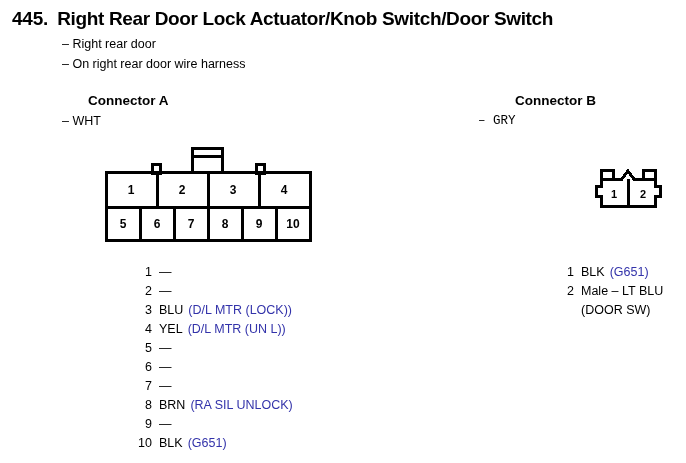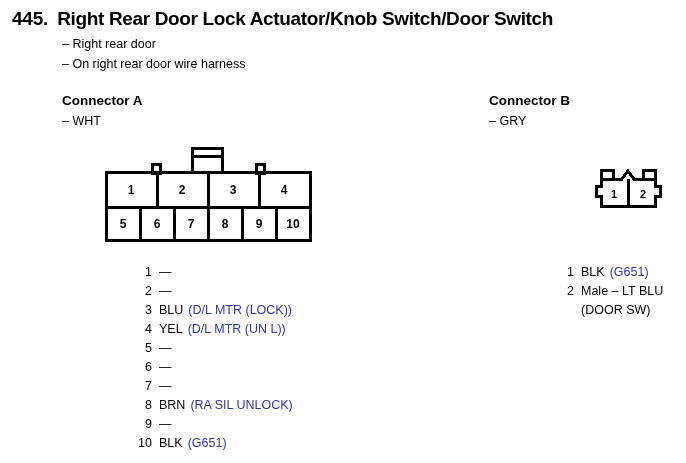--- a/index.html
+++ b/index.html
@@ -46,30 +46,31 @@
   }
   .subline-1 { top: 37px; text-align: right; }
   .subline-2 { top: 57px; }
 
   
   .conn-head {
     position: absolute;
     font-size: 13.5px;
     font-weight: bold;
     white-space: nowrap;
+    margin-left: 26px;
   }
   .conn-sub {
     position: absolute;
     font-size: 12.5px;
     white-space: nowrap;
   }
   .conn-a-head { left: 62px;  top: 93px; }
   .conn-a-sub  { left: 62px;  top: 114px; }
   .conn-b-head { left: 489px; top: 93px; }
-  .conn-b-sub  { left: 489px; top: 114px; }
+  .conn-b-sub  { left: 478px; top: 114px; font-family: Liberation Mono, monospace; }
 
   
   .conn-a-draw {
     position: absolute;
     left: 98px;
     top: 140px;
     width: 226px;
     height: 108px;
   }
 

